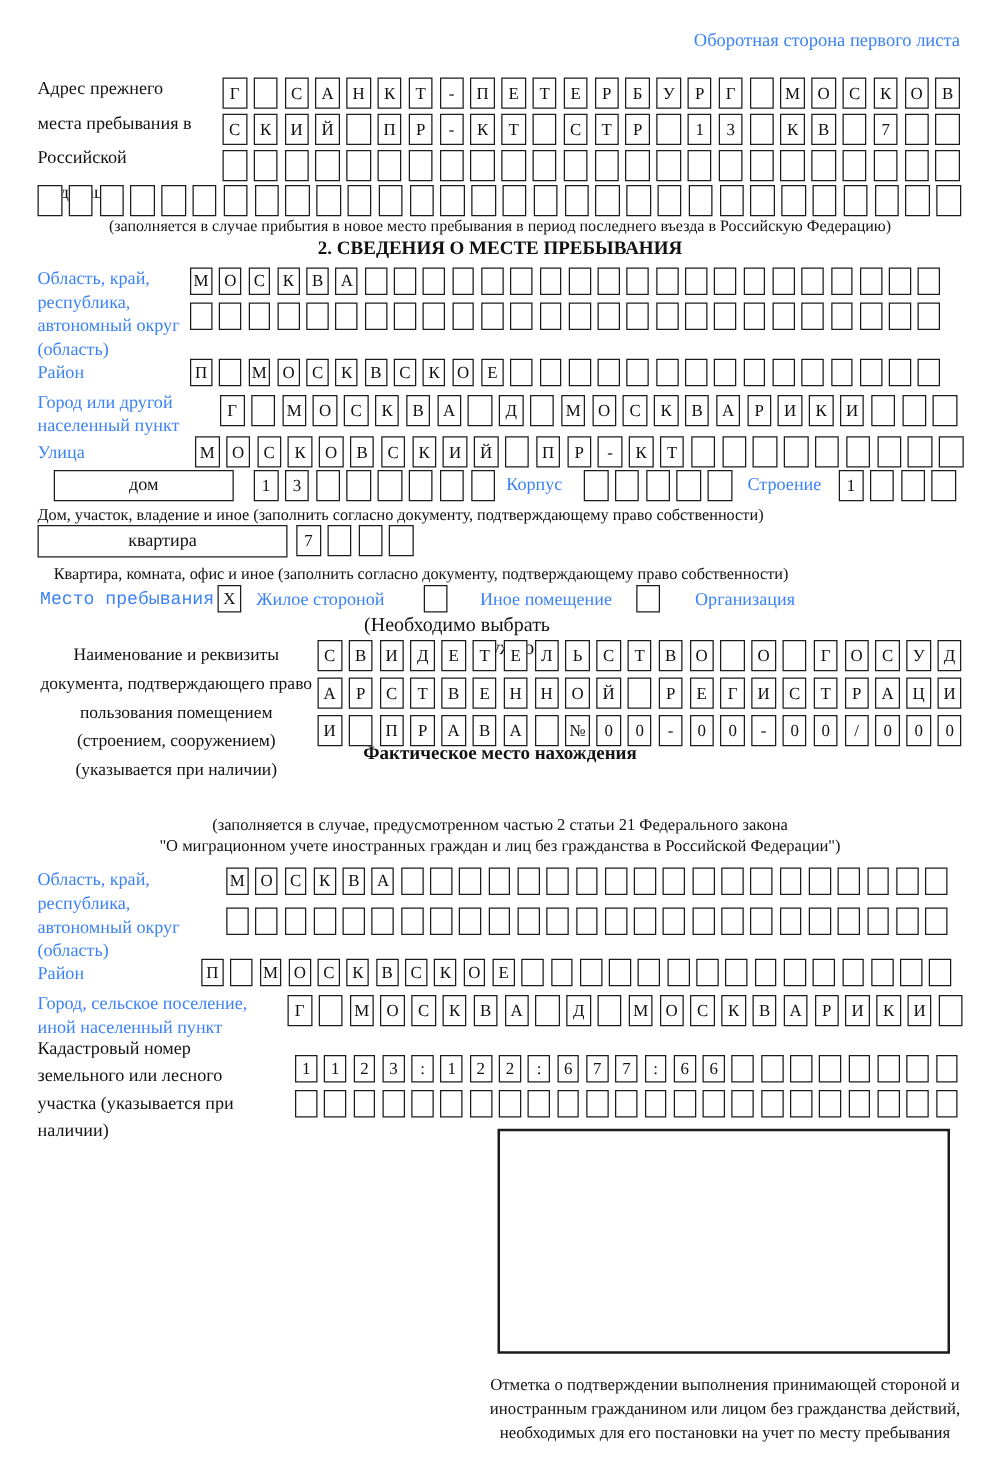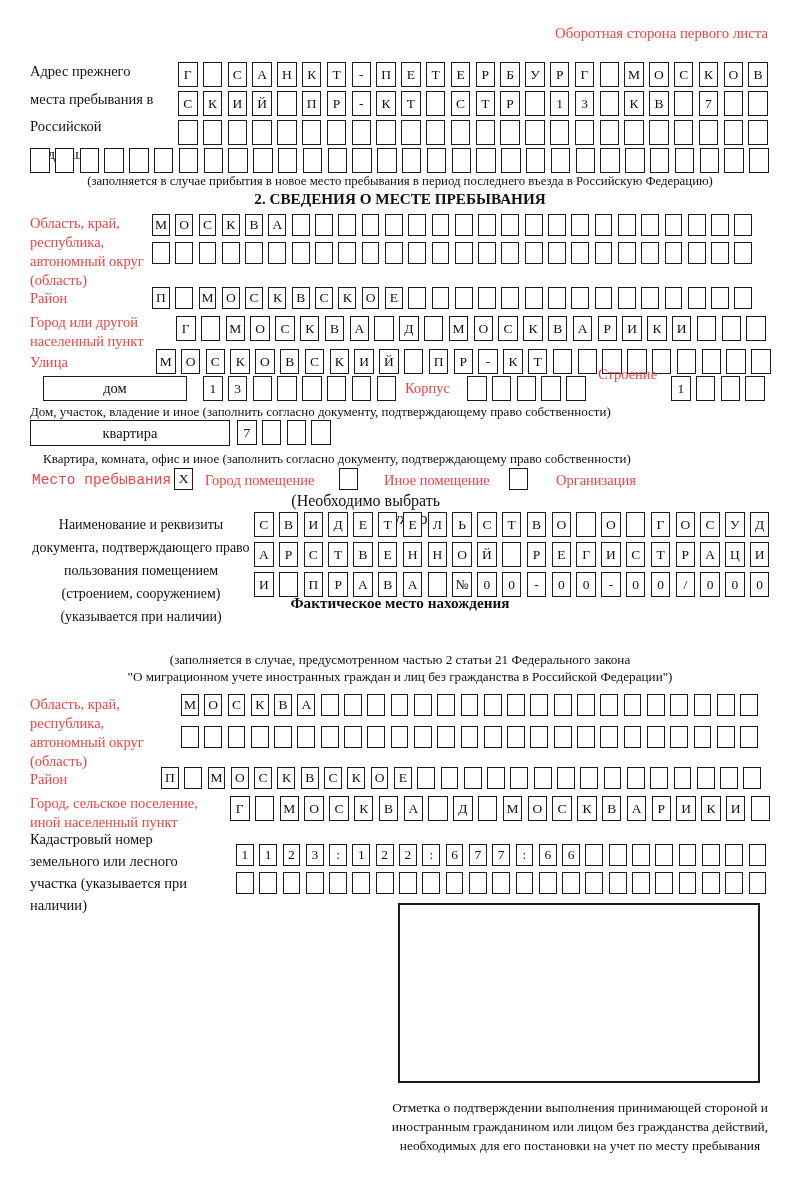--- a/index.html
+++ b/index.html
@@ -3,21 +3,21 @@
 <meta charset="utf-8">
 <style>
   * { margin:0; padding:0; box-sizing:border-box; }
   html,body { background:#ffffff; }
   body { font-family:"Liberation Serif","DejaVu Serif",serif; color:#111; }
   #page {
     position:relative; width:800px; height:1180px; margin:0 auto;
     background:#ffffff; overflow:hidden;
   }
   .abs { position:absolute; }
-  .lbl { font-size:14.5px; line-height:19px; color:#ef4444; }
+  .lbl { font-size:14.5px; line-height:19px; color:#3b82f6; }
   .lbl-wide { font-size:14.5px; line-height:27.5px; }
   .lbl-doc { font-size:14px; line-height:23px;text-align:center; }
   .lbl-k { font-size:14.5px; line-height:22px; }
   .title { font-size:15.2px; font-weight:bold; text-align:center; width:100%; left:0; }
   .caption { font-size:12.8px; text-align:center; width:100%; left:0; color:#111; }
   .caption-sm { font-size:13px; color:#111; }
   .cellrow { display:flex; }
   .cells-lg { gap:5.3px; }
   .cells-lg .cell { width:19.5px; height:25px; }
   .cells-sm { gap:5.5px; }
@@ -318,41 +318,41 @@
       <span class="cell"></span>
     </div>
   <div class="abs lbl" style="left:405px; top:379px;">Корпус</div>
   <div class="abs cellrow cells-lg" style="left:467px; top:376px;">
       <span class="cell"></span>
       <span class="cell"></span>
       <span class="cell"></span>
       <span class="cell"></span>
       <span class="cell"></span>
     </div>
-  <div class="abs lbl" style="left:598px; top:365px;">Строение</div>
+  <div class="abs lbl" style="left:598px; top:379px;">Строение</div>
   <div class="abs cellrow cells-lg" style="left:671px; top:376px;">
       <span class="cell">1</span>
       <span class="cell"></span>
       <span class="cell"></span>
       <span class="cell"></span>
     </div>
   <div class="abs caption-sm" style="left:30px; top:404px;">Дом, участок, владение и иное (заполнить согласно документу, подтверждающему право собственности)</div>
 
   <div class="abs fieldbox" style="left:30px; top:420px; width:200px; height:26px;">квартира</div>
   <div class="abs cellrow cells-lg" style="left:237px; top:420px;">
       <span class="cell">7</span>
       <span class="cell"></span>
       <span class="cell"></span>
       <span class="cell"></span>
     </div>
   <div class="abs caption-sm" style="left:30px; top:451px;margin-left:13px;">Квартира, комната, офис и иное (заполнить согласно документу, подтверждающему право собственности)</div>
 
   <div class="abs lbl" style="left:32px; top:471px;font-family:Liberation Mono, monospace;">Место пребывания:</div>
   <div class="abs checkbox" style="left:174px; top:468px;">X</div>
-  <div class="abs lbl" style="left:205px; top:471px;">Город помещение</div>
+  <div class="abs lbl" style="left:205px; top:471px;">Жилое стороной</div>
   <div class="abs checkbox" style="left:339px; top:468px;"></div>
   <div class="abs lbl" style="left:384px; top:471px;">Иное помещение</div>
   <div class="abs checkbox" style="left:509px; top:468px;"></div>
   <div class="abs lbl" style="left:556px; top:471px;">Организация</div>
   <div class="abs caption-sm" style="left:240px; top:492px; width:200px; text-align:right; font-size:16px;font-family:Liberation Serif, serif;">(Необходимо выбрать нужное)</div>
 
   <div class="abs lbl-doc" style="left:30px; top:513px; width:222px;">Наименование и реквизиты документа, подтверждающего право пользования помещением (строением, сооружением) (указывается при наличии)</div>
   <div class="abs cellrow cells-lg" style="left:254px; top:512px;">
       <span class="cell">С</span>
       <span class="cell">В</span>

